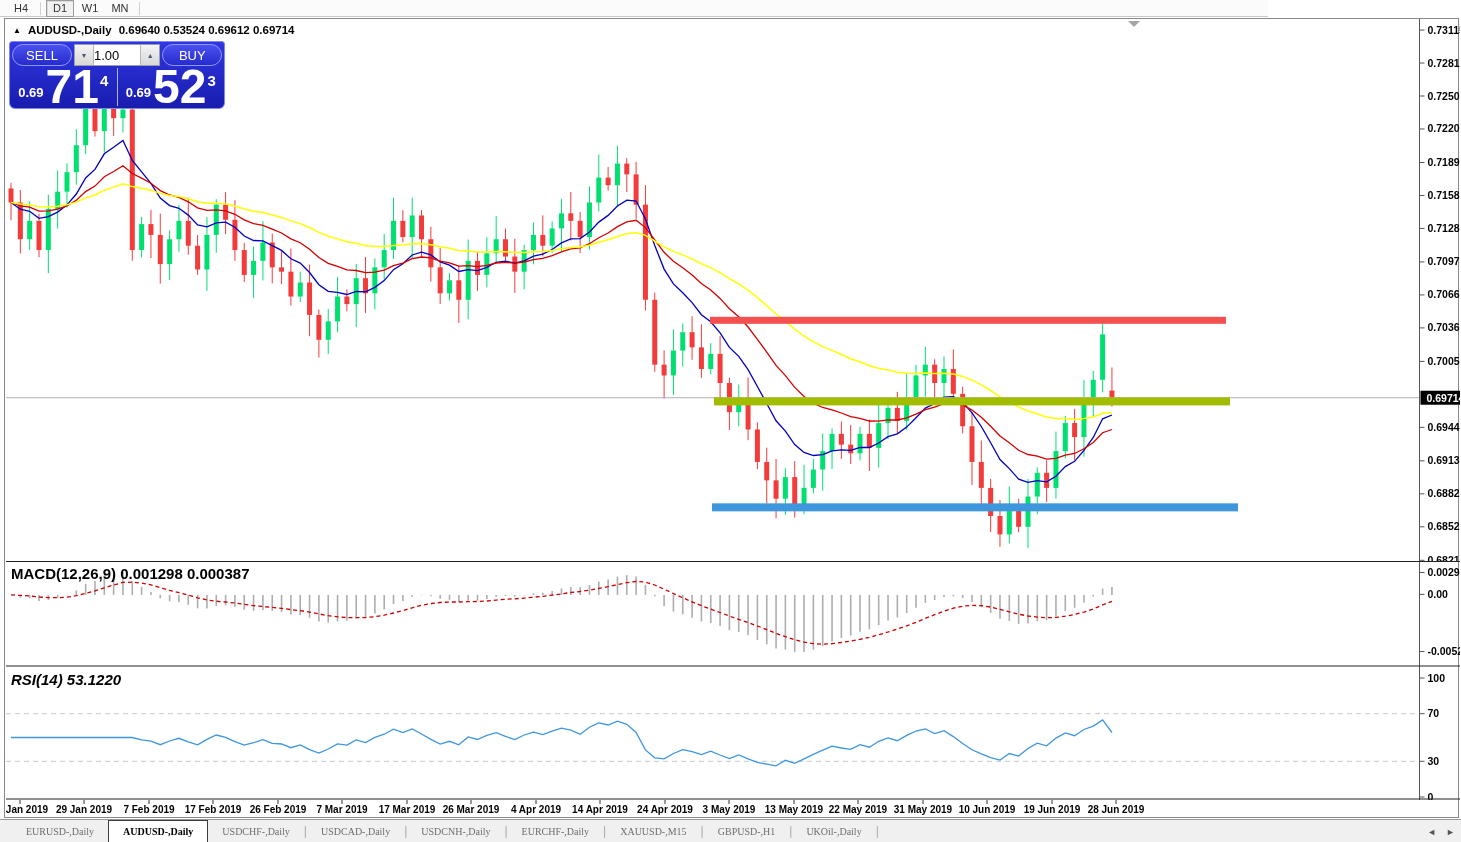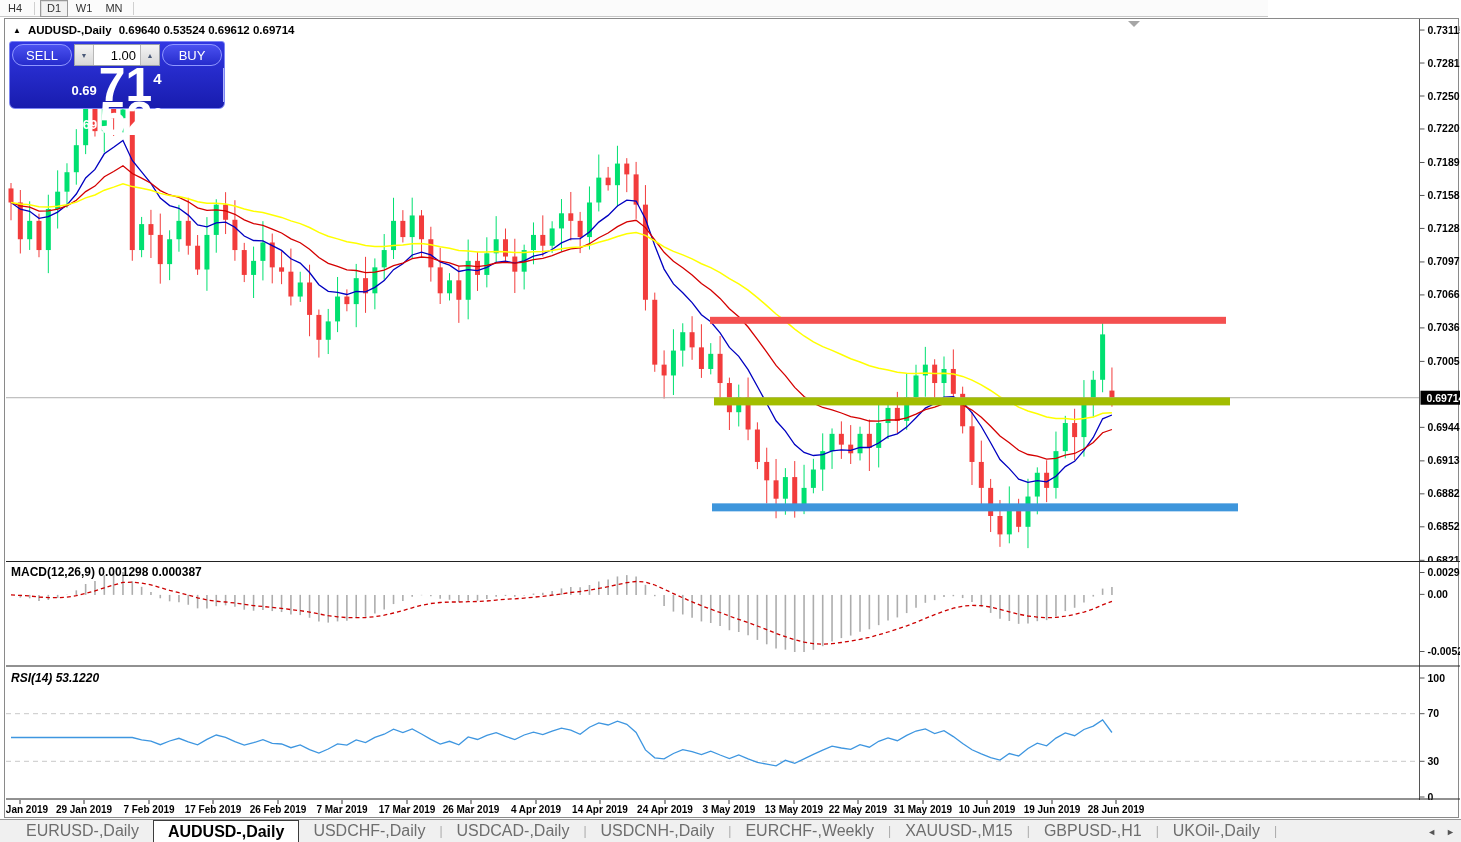--- a/index.html
+++ b/index.html
@@ -1,49 +1,49 @@
 <!DOCTYPE html>
 <html><head>
 <meta charset="utf-8">
 <style>
   html,body{margin:0;padding:0;background:#ffffff;font-family:"Liberation Sans",sans-serif;}
   #app{position:relative;width:1461px;height:842px;background:#fff;overflow:hidden;}
 
   
-  #tf-toolbar{position:absolute;left:0;top:0;width:1268px;height:17px;background:#fbfbfb;border-bottom:1px solid #c8c8c8;display:flex;align-items:center;box-sizing:border-box;}
+  #tf-toolbar{position:absolute;left:0;top:0;width:1268px;height:17px;background:#fbfbfb;border-bottom:1px solid #c8c8c8;display:flex;align-items:center;padding-left:6px;box-sizing:border-box;}
   .tf-btn{height:15px;min-width:26px;display:flex;align-items:center;justify-content:center;font-size:11px;color:#333;margin:0 1px;cursor:default;border:1px solid transparent;}
   .tf-btn.active{background:#f2f2f2;border:1px solid #9a9a9a;box-shadow:inset 1px 1px 0 #dcdcdc;text-align:center;}
   .tf-sep{width:1px;height:13px;background:#d0d0d0;margin:0 4px;}
 
   
   #chart-window{position:absolute;left:4px;top:18px;width:1455px;height:800px;border:1px solid #8a8a8a;background:#fff;box-sizing:border-box;}
   #title-row{position:absolute;left:8px;top:5px;font-size:11.5px;font-weight:bold;color:#000;display:flex;gap:7px;align-items:center;}
   #title-row .tri{font-size:8px;}
   svg{position:absolute;left:0;}
 
   
   #trade-panel{position:absolute;left:4px;top:22px;width:214px;height:66px;background:linear-gradient(#3137e2,#181cae);border:1px solid #7d86f5;border-radius:3px 3px 6px 6px;z-index:5;}
   #tp-row1{display:flex;height:26px;align-items:stretch;}
   .tp-btn{flex:0 0 58px;margin:2px;display:flex;align-items:center;justify-content:center;color:#fff;font-size:13px;background:linear-gradient(#4a51f0,#262ccc);border:1px solid #8f97ff;border-radius:11px;cursor:pointer;}
   #vol-group{flex:1;display:flex;margin:2px 0;border:1px solid #9aa0a8;background:#fff;}
   .vol-btn{width:18px;display:flex;align-items:center;justify-content:center;background:linear-gradient(#f4f4f4,#d8d8d8);border-right:1px solid #b8b8b8;color:#4a5a78;font-size:7px;cursor:pointer;}
   .vol-btn.up{border-right:none;border-left:1px solid #b8b8b8;}
-  #vol-field{flex:1;font-size:13px;color:#000;display:flex;align-items:center;justify-content:flex-end;padding-right:4px;background:#fff;border:none;font-family:"Liberation Sans",sans-serif;}
-  #tp-row2{display:flex;height:38px;flex-direction:column;}
+  #vol-field{flex:1;font-size:13px;color:#000;display:flex;align-items:center;justify-content:flex-end;padding-right:21px;background:#fff;border:none;font-family:"Liberation Sans",sans-serif;}
+  #tp-row2{display:flex;height:38px;}
   .tp-price{flex:1;display:flex;align-items:center;justify-content:center;color:#fff;}
   .tp-price.sell{border-right:1px solid #aeb4ff;}
   .tp-small{font-size:13px;font-weight:bold;margin-right:2px;margin-top:10px;}
   .tp-big{font-size:48px;font-weight:bold;line-height:34px;}
   .tp-sup{font-size:15px;font-weight:bold;margin-top:-14px;margin-left:1px;}
 
-  .pane-label{position:absolute;font-size:12px;font-weight:bold;color:#000;z-index:4;}
+  .pane-label{position:absolute;font-size:15px;font-weight:bold;color:#000;z-index:4;}
 
   
   #tab-bar{position:absolute;left:0;top:819px;width:1461px;height:23px;background:#f0f0f0;border-top:1px solid #999;display:flex;align-items:stretch;padding-left:12px;box-sizing:border-box;}
-  .tab{display:flex;align-items:center;padding:8px 14px;font-size:16px;color:#6e6e6e;cursor:pointer;white-space:nowrap;}
+  .tab{display:flex;align-items:center;padding:8px 14px;font-size:10px;color:#6e6e6e;cursor:pointer;white-space:nowrap;font-family:Liberation Serif, serif;}
   .tab.active{background:#fff;color:#000;font-weight:bold;border:1px solid #3c3c3c;border-bottom:none;margin-top:0px;}
   .tab-sep{display:flex;align-items:center;color:#aaa;font-size:12px;}
   #tab-nav{position:absolute;right:6px;top:0;height:23px;display:flex;align-items:center;gap:10px;color:#555;font-size:9px;}
   #tab-nav span{cursor:pointer;}
 </style>
 </head>
 <body>
 
 <div id="app">
 
@@ -573,21 +573,21 @@
 
   <div id="tab-bar">
     <div class="tab">EURUSD-,Daily</div>
     <div class="tab active">AUDUSD-,Daily</div>
     <div class="tab">USDCHF-,Daily</div>
     <div class="tab-sep">|</div>
     <div class="tab">USDCAD-,Daily</div>
     <div class="tab-sep">|</div>
     <div class="tab">USDCNH-,Daily</div>
     <div class="tab-sep">|</div>
-    <div class="tab">EURCHF-,Weekly</div>
+    <div class="tab">EURCHF-,Daily</div>
     <div class="tab-sep">|</div>
     <div class="tab">XAUUSD-,M15</div>
     <div class="tab-sep">|</div>
     <div class="tab">GBPUSD-,H1</div>
     <div class="tab-sep">|</div>
     <div class="tab">UKOil-,Daily</div>
     <div class="tab-sep">|</div>
     <div id="tab-nav">
       <span>◄</span>
       <span>►</span>

